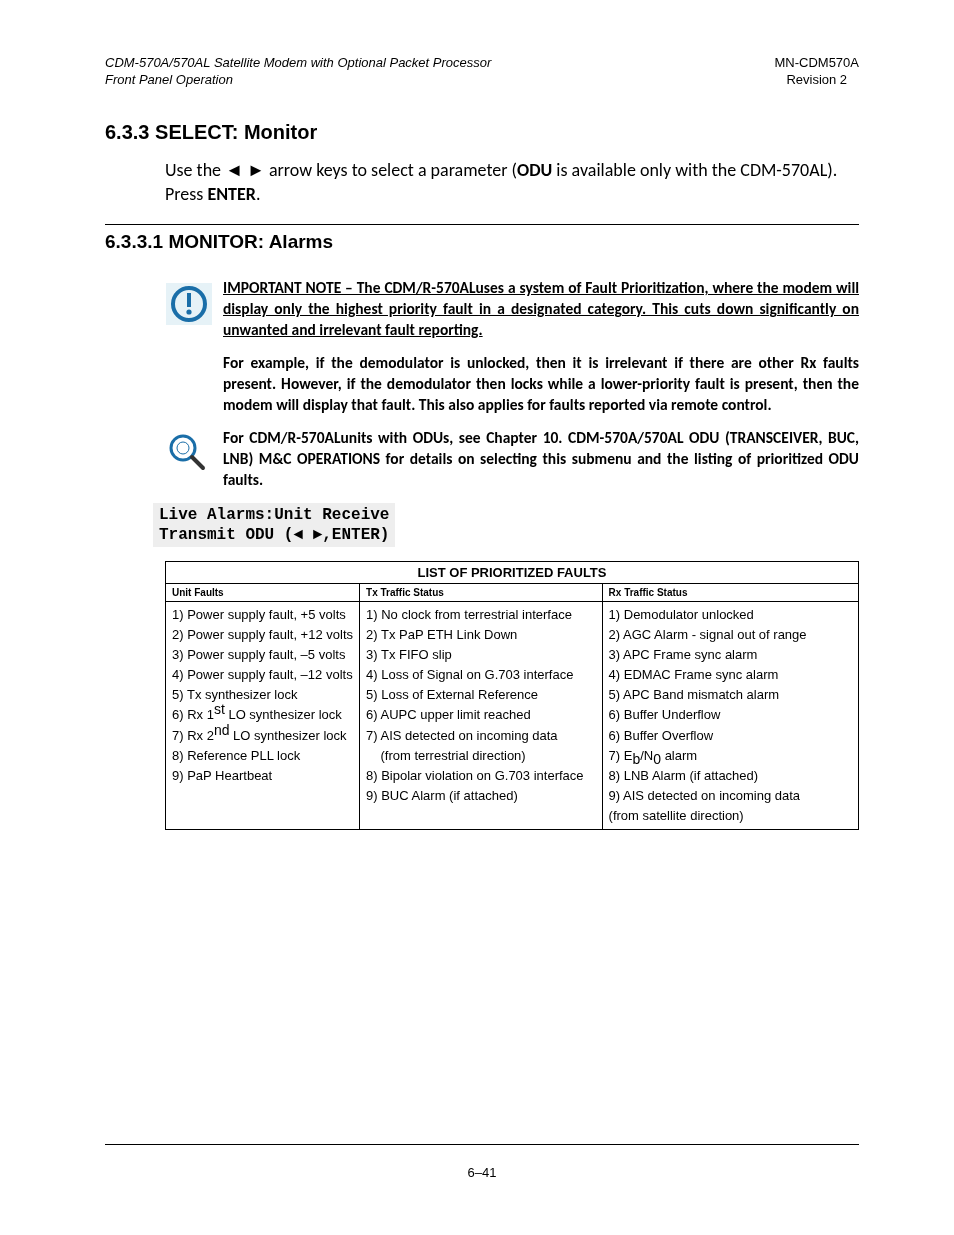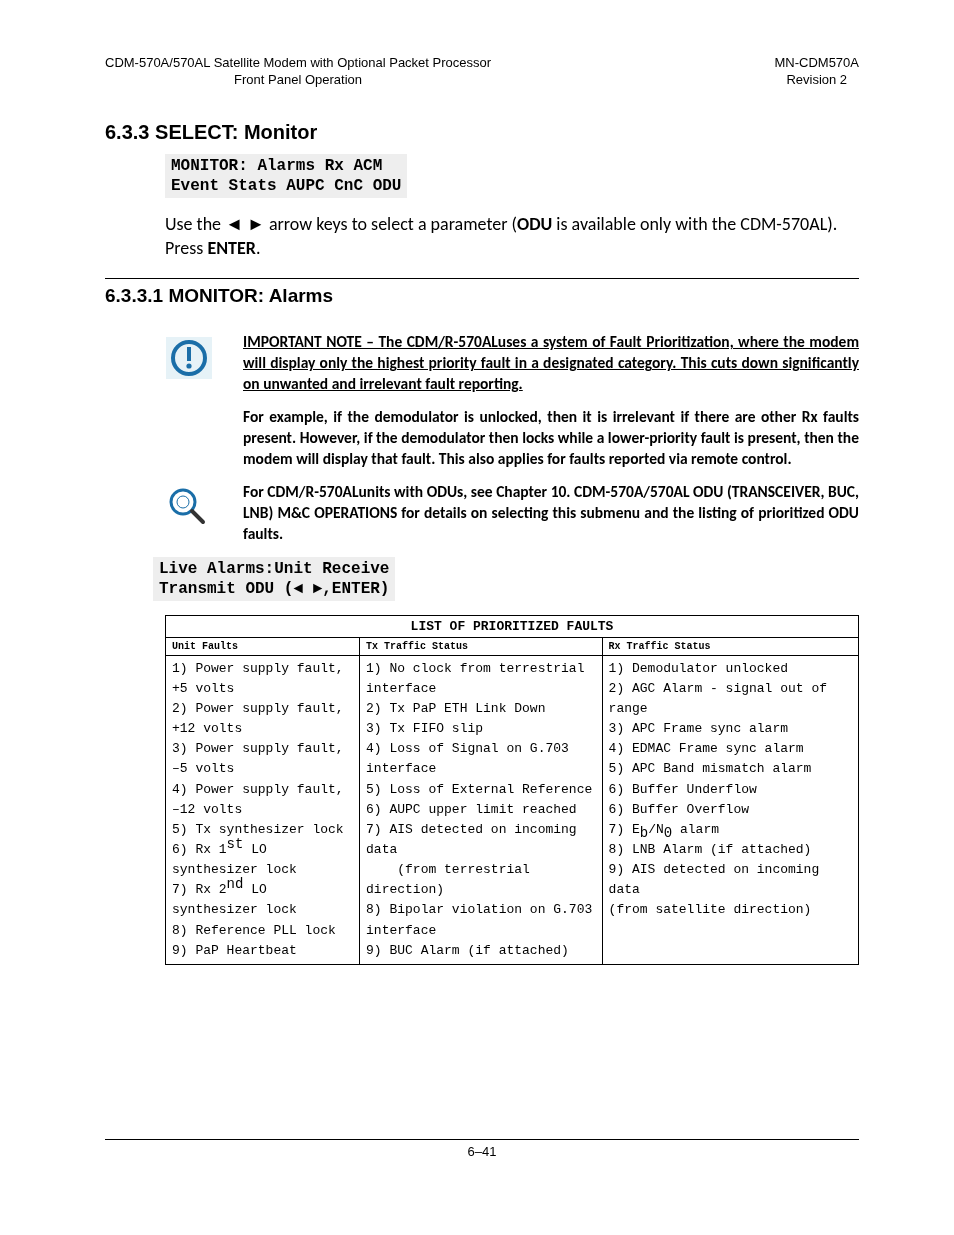--- a/index.html
+++ b/index.html
@@ -16,21 +16,21 @@
     padding: 55px 95px 0 105px;
     position: relative;
   }
   .header {
     display: flex;
     justify-content: space-between;
     font-size: 13px;
     line-height: 1.3;
     margin-bottom: 32px;
   }
-  .header .left { text-align: center; }
+  .header .left { text-align: left; font-style: italic; }
   .header .right { text-align: center; }
 
   h2.section {
     font-size: 20px;
     font-weight: bold;
     margin: 0 0 10px 0;
     font-family: Arial, Helvetica, sans-serif;
   }
   .codebox {
     display: inline-block;
@@ -69,21 +69,21 @@
   }
   h3.subsection {
     font-size: 19px;
     font-weight: bold;
     margin: 6px 0 25px 0;
   }
   .note-row {
     display: flex;
     margin: 8px 0 12px 60px;
     align-items: flex-start;
-    gap: 28px;
+    gap: 8px;
   }
   .note-row .icon-cell {
     width: 50px;
     flex: 0 0 50px;
     padding-top: 2px;
   }
   .note-row .text-cell {
     flex: 1;
     font-family: Calibri, Arial, sans-serif;
     font-size: 15.5px;
@@ -97,21 +97,21 @@
   .note-row .text-cell b { font-weight: bold; }
 
   .alert-icon-svg { width: 48px; height: 48px; }
   .mag-icon-svg { width: 44px; height: 44px; }
 
   table.faults {
     border-collapse: collapse;
     width: 100%;
     margin: 14px 0 0 60px;
     width: calc(100% - 60px);
-    font-family: Liberation Mono, monospace;
+    font-family: Liberation Sans, sans-serif;
     font-size: 13px;
     border-radius: 27px;
   }
   table.faults th, table.faults td {
     border: 1px solid #000;
     padding: 3px 6px;
     vertical-align: top;
     text-align: left;
   }
   table.faults .title-row th {
@@ -125,24 +125,24 @@
   }
   table.faults td .item {
     line-height: 1.55;
   }
   sup, sub { font-size: 14px; line-height: 0; }
 
   .footer-line {
     position: absolute;
     left: 105px;
     right: 95px;
-    bottom: 76px;
+    bottom: 55px;
     border-top: 1px solid #000;
     text-align: center;
-    padding-top: 4px;
+    padding-top: 20px;
     font-size: 13px;
   }
 </style>
 </head>
 <body>
 
 <div class="page">
 
   
   <div class="header">
@@ -152,22 +152,20 @@
     </div>
     <div class="right">
       <div>MN-CDM570A</div>
       <div>Revision 2</div>
     </div>
   </div>
 
   
   <h2 class="section">6.3.3  SELECT: Monitor</h2>
 
-  <div class="codebox">MONITOR: Alarms Rx ACM
-Event Stats AUPC CnC ODU</div>
 
   <p class="body">
     <span>Use the ◄ ► arrow keys to select a parameter (</span><b>ODU</b><span> is available only with the CDM-570AL). Press </span><b>ENTER</b><span>.</span>
   </p>
 
   
   <hr class="subsection-hr">
   <h3 class="subsection">6.3.3.1   MONITOR: Alarms</h3>
 
   <div class="note-row">

